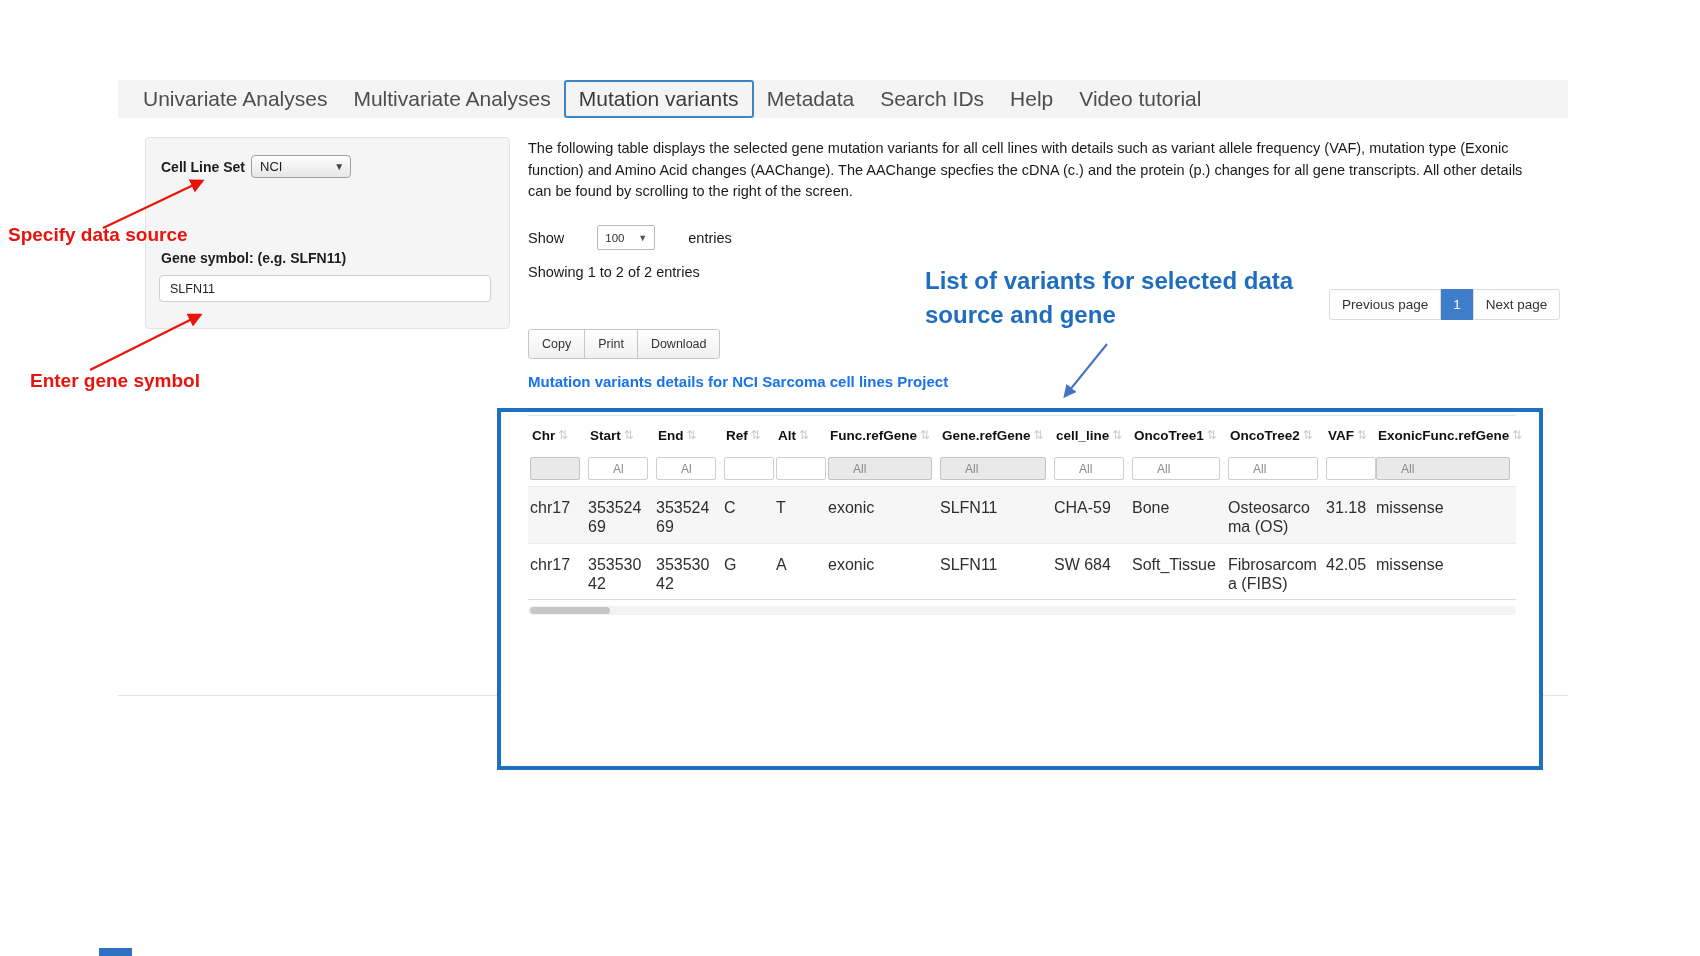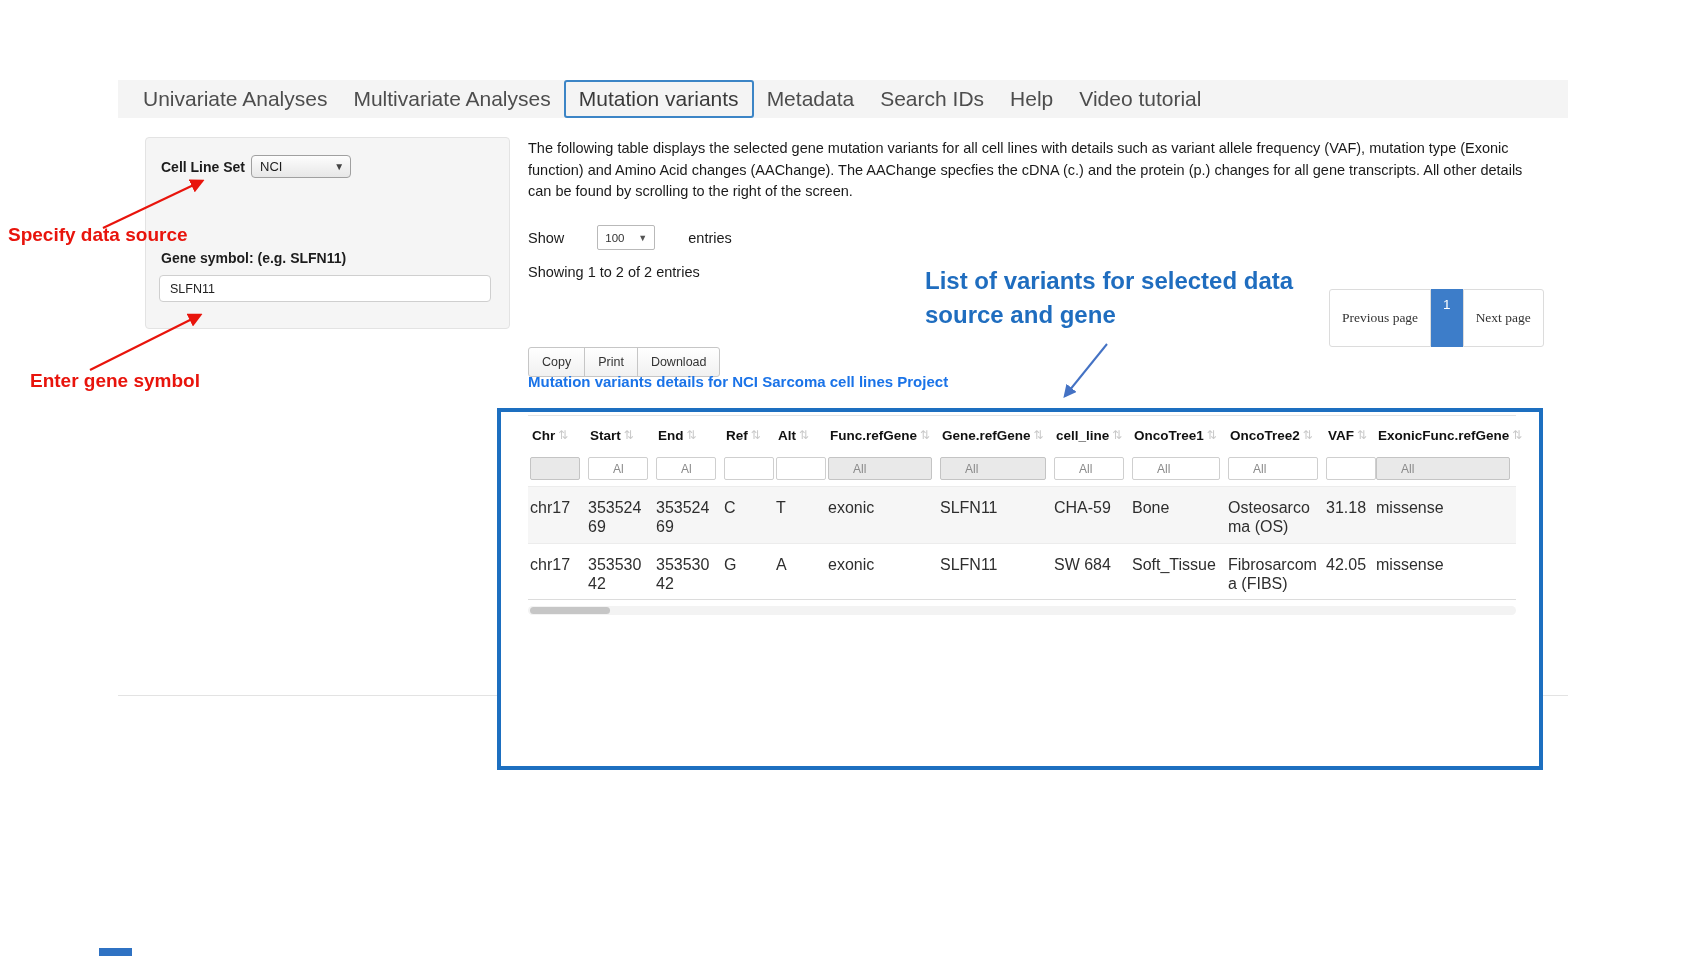--- a/index.html
+++ b/index.html
@@ -65,37 +65,37 @@
     font-size:14.5px; color:#1a1a1a;gap:24px;
   }
   .len-select {
     margin:0 9px; width:58px; height:25px; border:1px solid #b9b9b9; border-radius:2px;
     font-size:11.5px; color:#333; display:flex; align-items:center; justify-content:space-between;
     padding:0 7px; background:#fff; cursor:pointer;
   }
   .len-select .chev { font-size:9px; color:#555; }
   .info-text { position:absolute; left:528px; top:264px; font-size:14.5px; color:#1a1a1a; }
 
-  .btn-group { position:absolute; left:528px; top:347px; display:flex;justify-content:center; }
+  .btn-group { position:absolute; left:528px; top:329px; display:flex;justify-content:center; }
   .dt-btn {
     font-size:12.5px; color:#333; background:linear-gradient(#ffffff,#f1f1f1);
     border:1px solid #c6c6c6; padding:7px 13px; margin-right:-1px; cursor:pointer;
     font-family:inherit;
   }
   .dt-btn:first-child { border-radius:3px 0 0 3px; }
   .dt-btn:last-child { border-radius:0 3px 3px 0; margin-right:0; }
 
   .table-caption {
     position:absolute; left:528px; top:373px; font-size:15px; font-weight:700; color:#1a73e8;
   }
 
   .pagination { position:absolute; left:1329px; top:289px; display:flex; font-size:13.5px; }
   .page-btn {
-    border:1px solid #dcdcdc; background:#fff; color:#333; padding:20px 12px;
-    cursor:pointer; white-space:nowrap;font-family:Liberation Serif, serif;
+    border:1px solid #dcdcdc; background:#fff; color:#333; padding:7px 12px;
+    cursor:pointer; white-space:nowrap;
   }
   .page-prev { border-radius:3px 0 0 3px; }
   .page-num { background:#3d7dc9; border:1px solid #3d7dc9; color:#fff; padding:7px 11px; cursor:pointer; }
   .page-next { border-radius:0 3px 3px 0; }
 
   .page-divider { position:absolute; left:118px; top:695px; width:1450px; height:1px; background:#e3e3e3; z-index:1; }
 
   
   .table-frame {
     position:absolute; left:497px; top:408px; width:1046px; height:362px;

